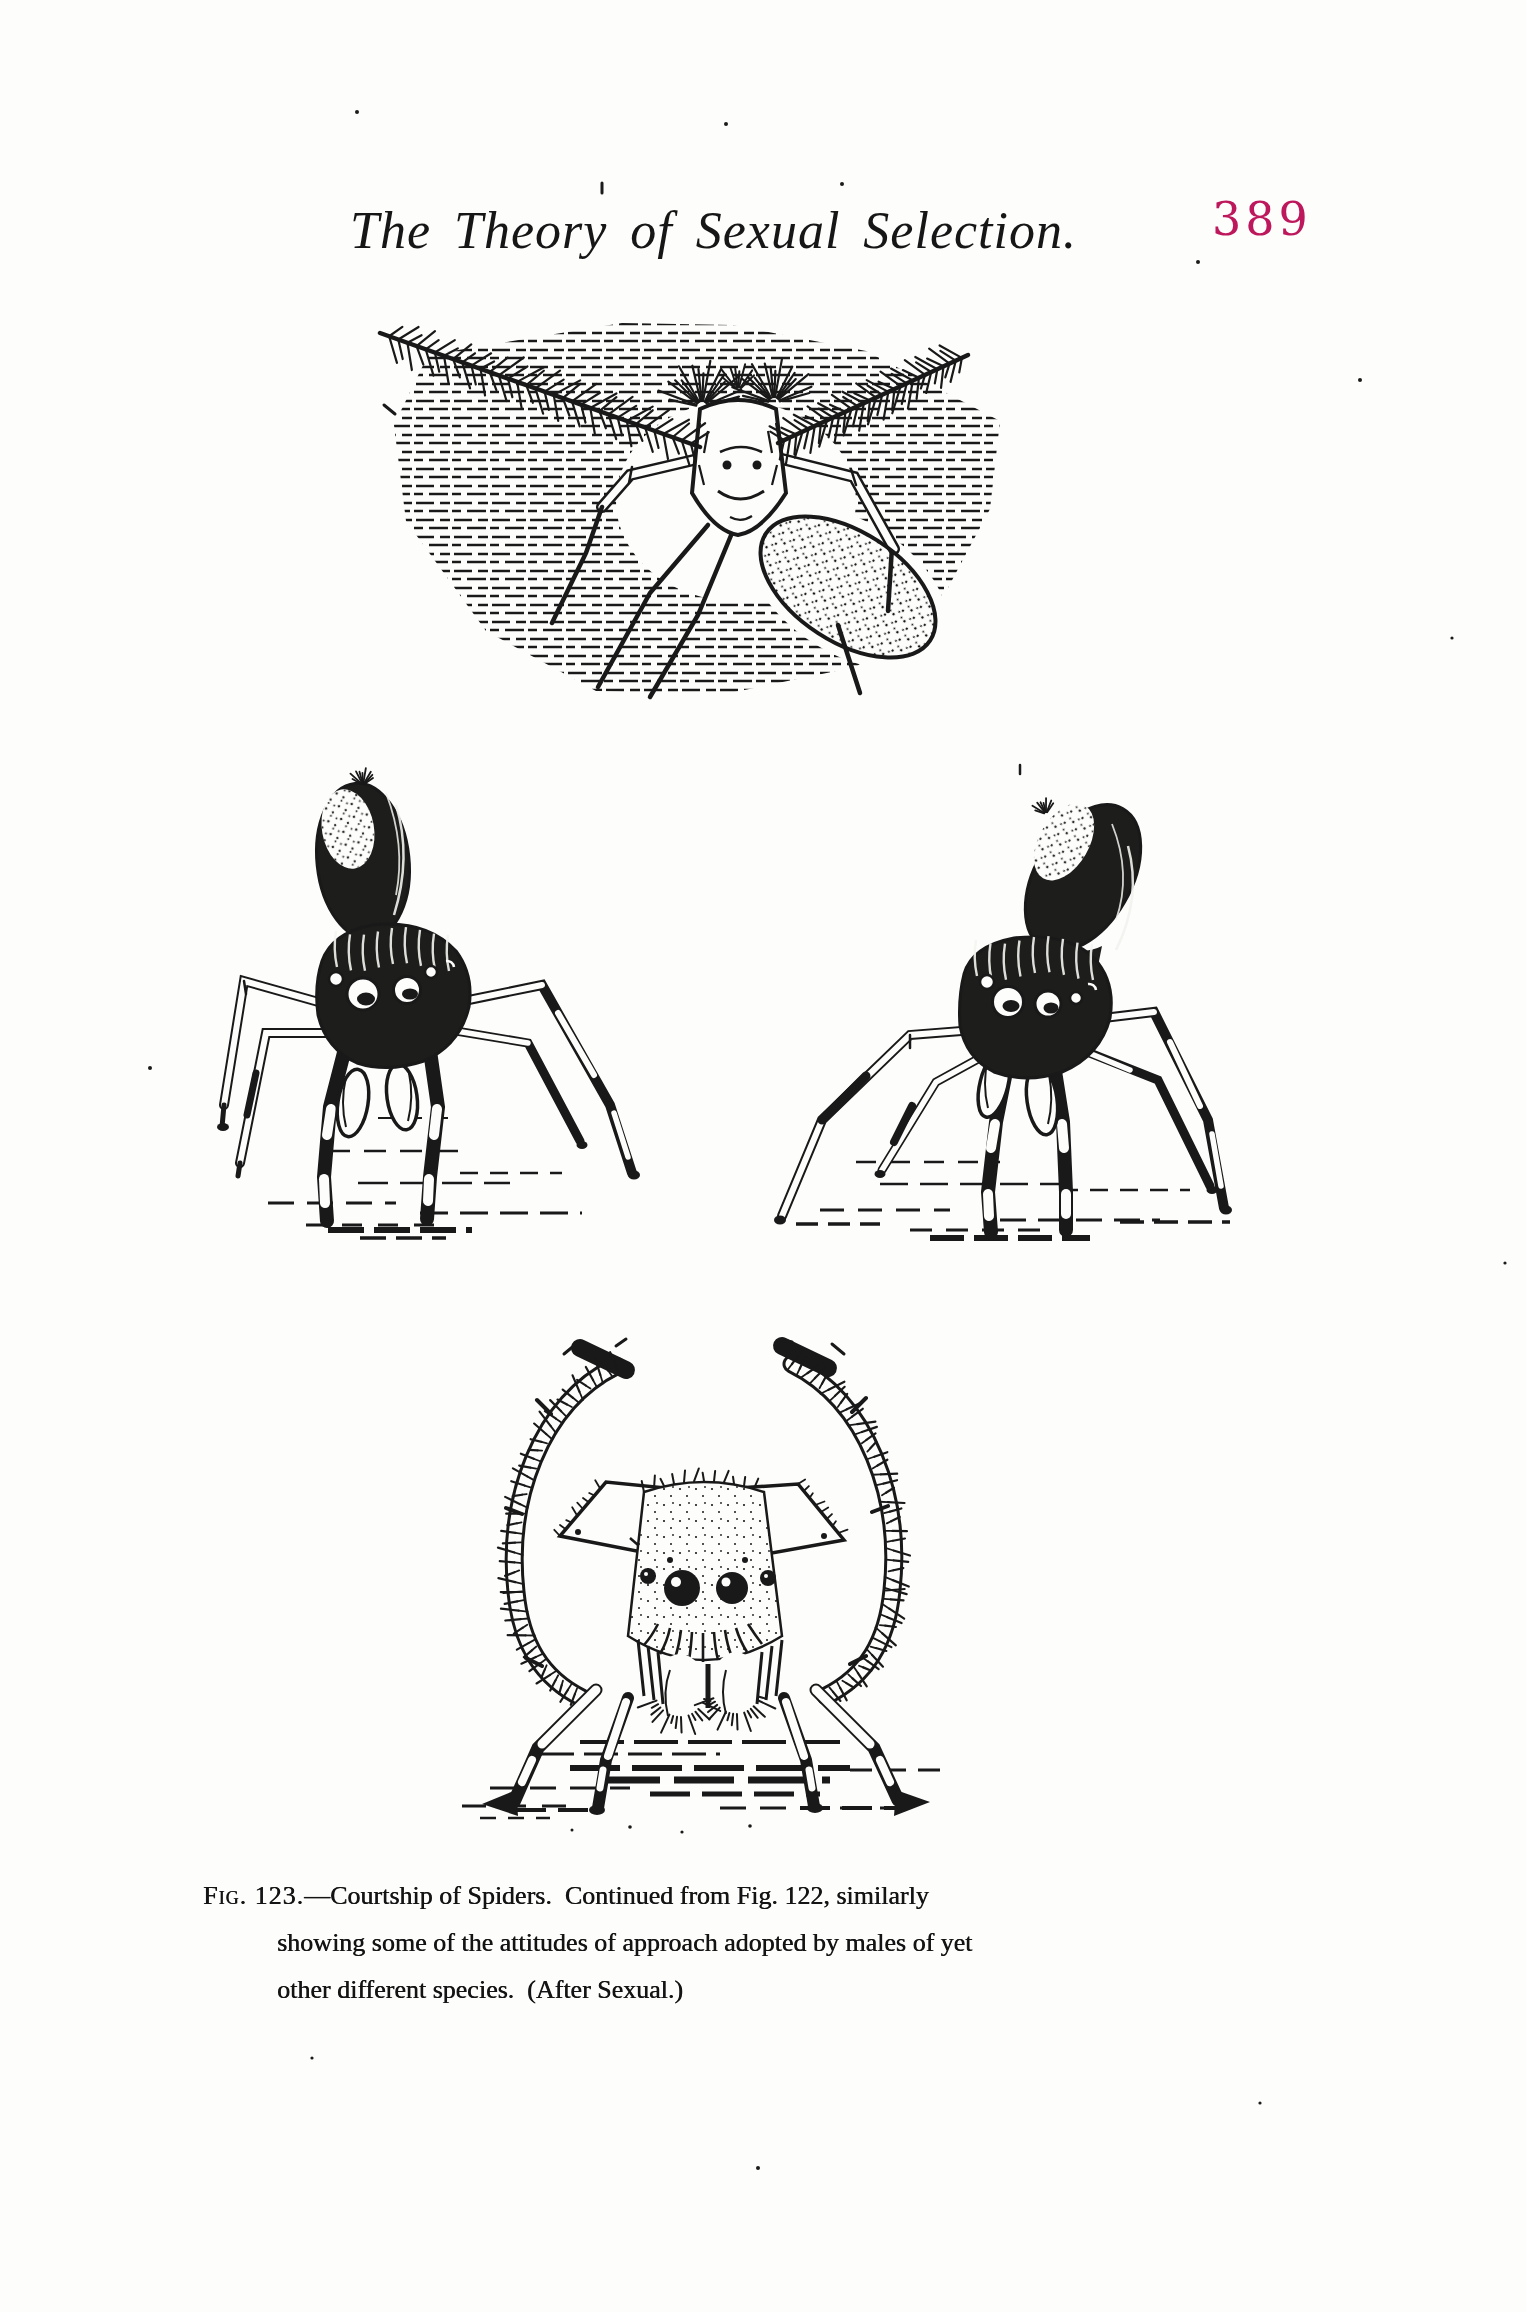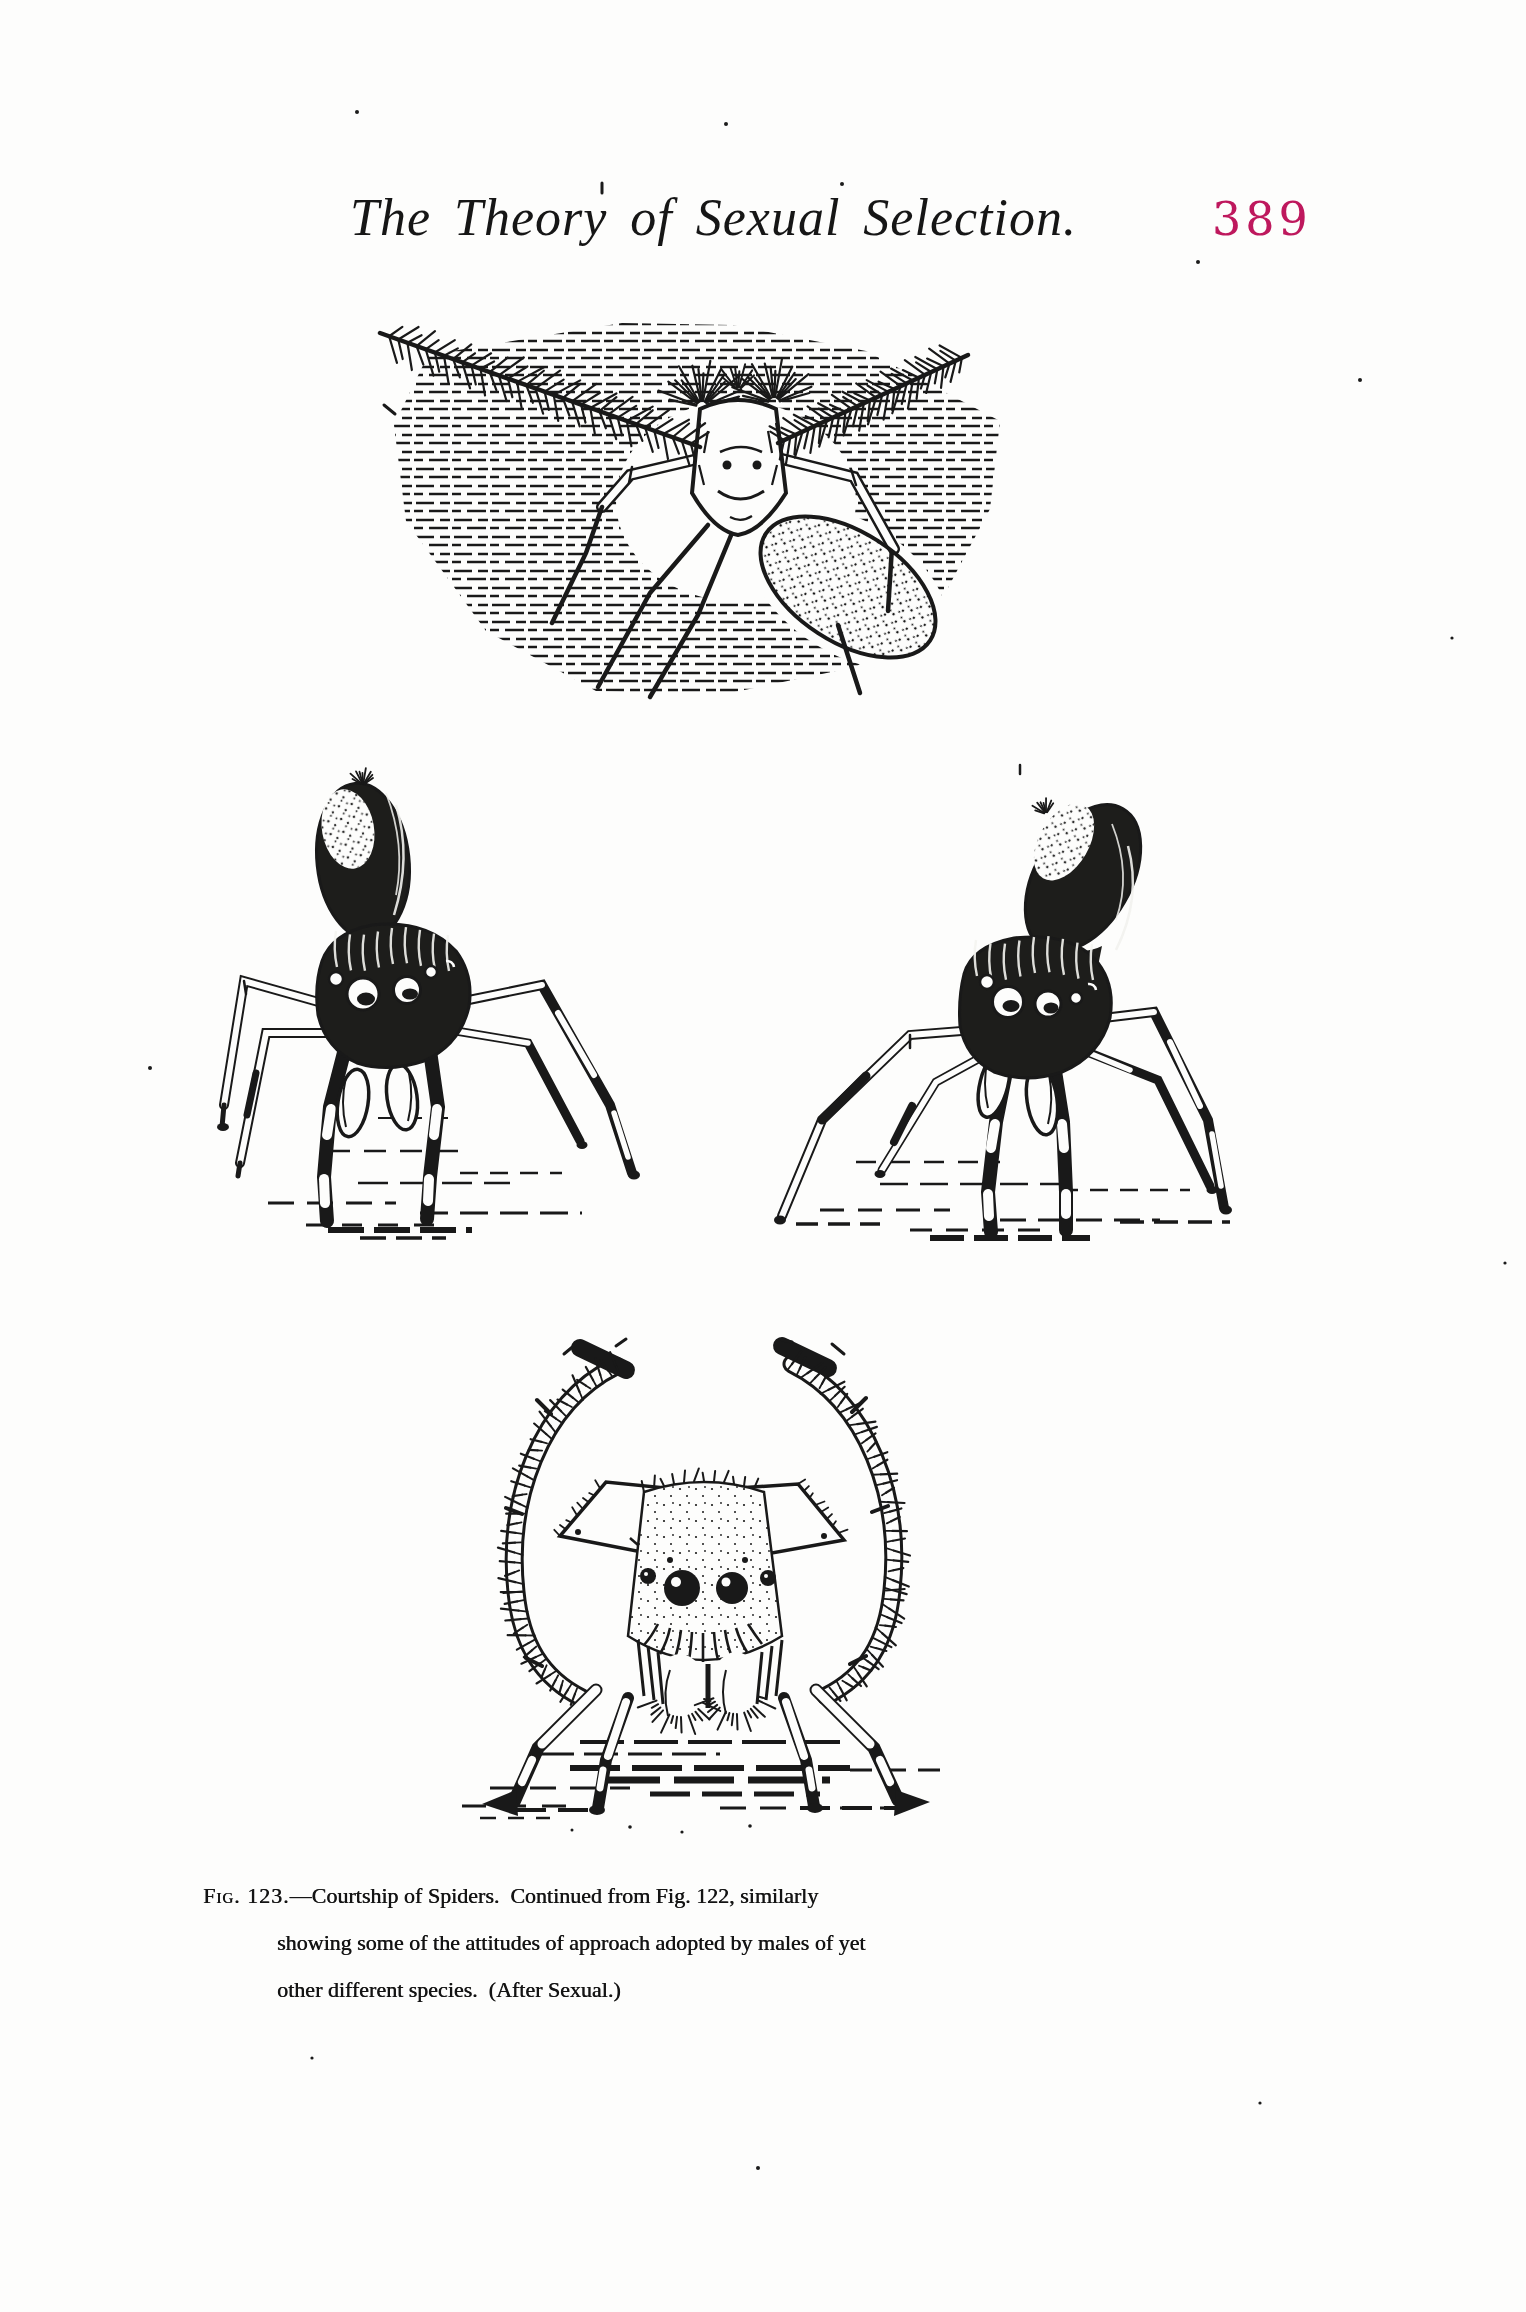--- a/index.html
+++ b/index.html
@@ -1,31 +1,31 @@
 <!DOCTYPE html>
 <html><head>
 <meta charset="utf-8">
 <style>
   html,body{margin:0;padding:0;background:#e8e6e1;}
   .page{position:relative;width:1526px;height:2312px;background:#fdfdfc;overflow:hidden;
         font-family:"Liberation Serif", serif;color:#1b1b1b;}
   
-  .title{position:absolute;left:350px;top:192px;font-style:italic;font-size:52px;line-height:1;
+  .title{position:absolute;left:350px;top:205px;font-style:italic;font-size:52px;line-height:1;
          letter-spacing:1px;word-spacing:9px;color:#161616;}
   .pagenum{position:absolute;left:1212px;top:196px;font-family:"DejaVu Serif",serif;font-weight:normal;
            font-size:46px;line-height:1;letter-spacing:4px;color:#be185d;}
   
   .illo{position:absolute;}
   .illo svg{display:block;overflow:visible;}
   .illo-a{left:300px;top:295px;width:700px;height:410px;}
   .illo-b{left:210px;top:775px;width:400px;height:465px;}
   .illo-c{left:760px;top:790px;width:490px;height:460px;}
   .illo-d{left:420px;top:1340px;width:560px;height:500px;}
   
-  .caption{position:absolute;left:203px;top:1872px;width:1080px;font-size:22px;line-height:47px;
+  .caption{position:absolute;left:203px;top:1872px;width:1080px;font-size:26px;line-height:47px;
            color:#141414;text-shadow:0.5px 0 0 currentColor;}
   .cap-line{display:block;white-space:pre-wrap;}
   .cap-line.indent{margin-left:74px;}
   .smallcaps{font-variant:small-caps;letter-spacing:1px;}
   .specks{position:absolute;left:0;top:0;pointer-events:none;}
 </style>
 </head>
 <body>
 
 <div class="page">

